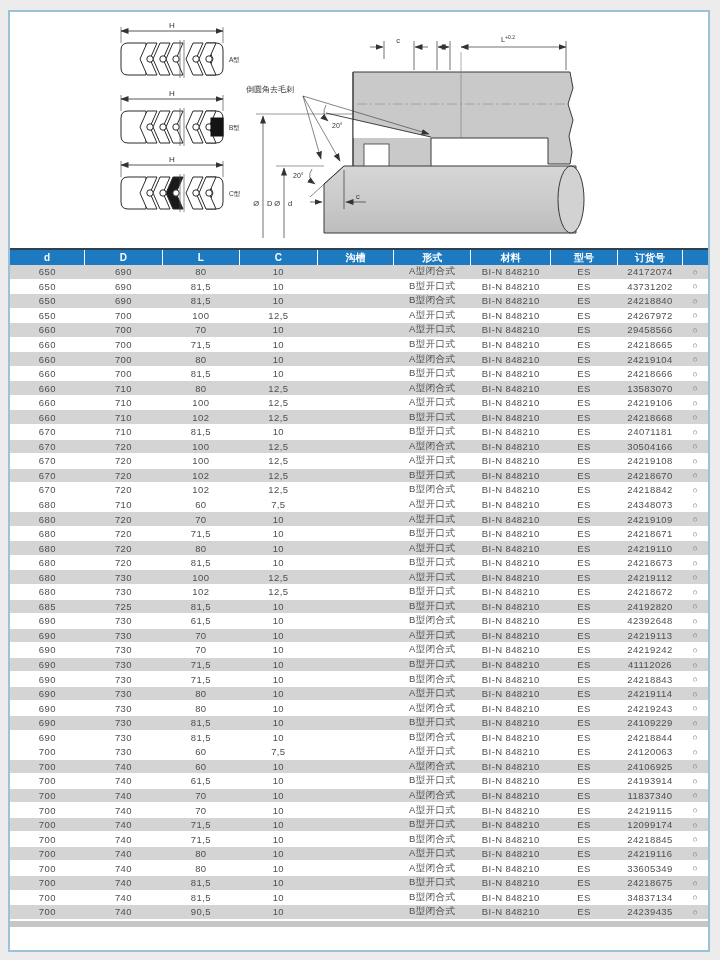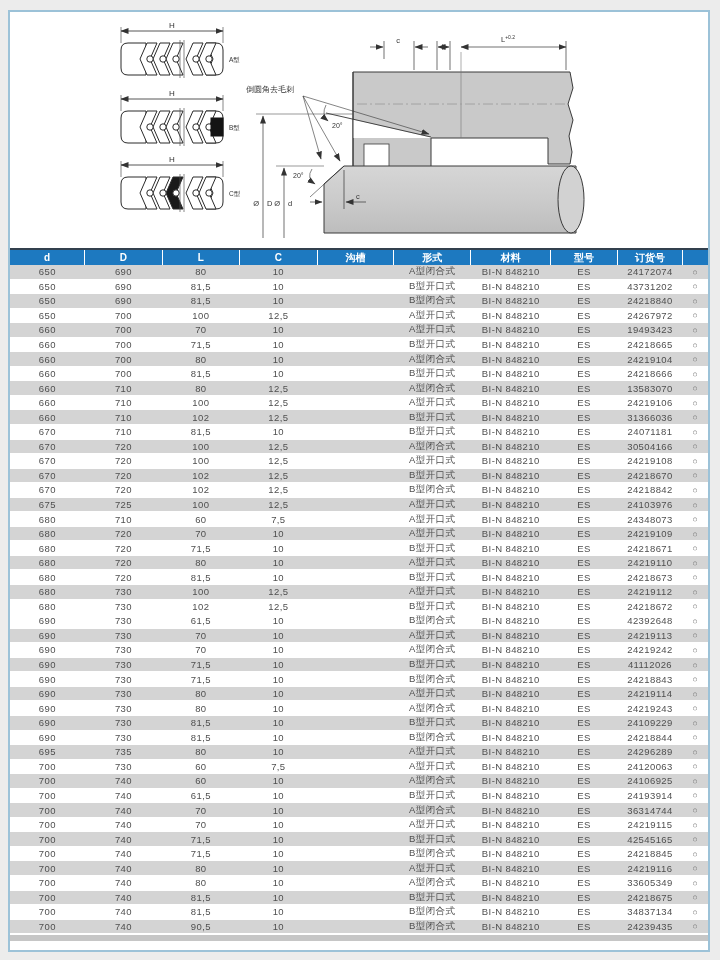--- a/index.html
+++ b/index.html
@@ -271,21 +271,21 @@
         </tr>
         <tr class="odd">
           <td>660</td>
           <td>700</td>
           <td>70</td>
           <td>10</td>
           <td></td>
           <td>A型开口式</td>
           <td>BI-N 848210</td>
           <td>ES</td>
-          <td>19493423</td>
+          <td>29458566</td>
           <td class="circle">○</td>
         </tr>
         <tr class="even">
           <td>660</td>
           <td>700</td>
           <td>71,5</td>
           <td>10</td>
           <td></td>
           <td>B型开口式</td>
           <td>BI-N 848210</td>
@@ -343,21 +343,21 @@
         </tr>
         <tr class="odd">
           <td>660</td>
           <td>710</td>
           <td>102</td>
           <td>12,5</td>
           <td></td>
           <td>B型开口式</td>
           <td>BI-N 848210</td>
           <td>ES</td>
-          <td>31366036</td>
+          <td>24218668</td>
           <td class="circle">○</td>
         </tr>
         <tr class="even">
           <td>670</td>
           <td>710</td>
           <td>81,5</td>
           <td>10</td>
           <td></td>
           <td>B型开口式</td>
           <td>BI-N 848210</td>
@@ -404,32 +404,20 @@
         <tr class="even">
           <td>670</td>
           <td>720</td>
           <td>102</td>
           <td>12,5</td>
           <td></td>
           <td>B型闭合式</td>
           <td>BI-N 848210</td>
           <td>ES</td>
           <td>24218842</td>
-          <td class="circle">○</td>
-        </tr>
-        <tr class="odd">
-          <td>675</td>
-          <td>725</td>
-          <td>100</td>
-          <td>12,5</td>
-          <td></td>
-          <td>A型开口式</td>
-          <td>BI-N 848210</td>
-          <td>ES</td>
-          <td>24103976</td>
           <td class="circle">○</td>
         </tr>
         <tr class="even">
           <td>680</td>
           <td>710</td>
           <td>60</td>
           <td>7,5</td>
           <td></td>
           <td>A型开口式</td>
           <td>BI-N 848210</td>
@@ -502,20 +490,32 @@
           <td>730</td>
           <td>102</td>
           <td>12,5</td>
           <td></td>
           <td>B型开口式</td>
           <td>BI-N 848210</td>
           <td>ES</td>
           <td>24218672</td>
           <td class="circle">○</td>
         </tr>
+        <tr class="odd">
+          <td>685</td>
+          <td>725</td>
+          <td>81,5</td>
+          <td>10</td>
+          <td></td>
+          <td>B型开口式</td>
+          <td>BI-N 848210</td>
+          <td>ES</td>
+          <td>24192820</td>
+          <td class="circle">○</td>
+        </tr>
         <tr class="even">
           <td>690</td>
           <td>730</td>
           <td>61,5</td>
           <td>10</td>
           <td></td>
           <td>B型闭合式</td>
           <td>BI-N 848210</td>
           <td>ES</td>
           <td>42392648</td>
@@ -608,32 +608,20 @@
         <tr class="even">
           <td>690</td>
           <td>730</td>
           <td>81,5</td>
           <td>10</td>
           <td></td>
           <td>B型闭合式</td>
           <td>BI-N 848210</td>
           <td>ES</td>
           <td>24218844</td>
-          <td class="circle">○</td>
-        </tr>
-        <tr class="odd">
-          <td>695</td>
-          <td>735</td>
-          <td>80</td>
-          <td>10</td>
-          <td></td>
-          <td>A型开口式</td>
-          <td>BI-N 848210</td>
-          <td>ES</td>
-          <td>24296289</td>
           <td class="circle">○</td>
         </tr>
         <tr class="even">
           <td>700</td>
           <td>730</td>
           <td>60</td>
           <td>7,5</td>
           <td></td>
           <td>A型开口式</td>
           <td>BI-N 848210</td>
@@ -667,21 +655,21 @@
         </tr>
         <tr class="odd">
           <td>700</td>
           <td>740</td>
           <td>70</td>
           <td>10</td>
           <td></td>
           <td>A型闭合式</td>
           <td>BI-N 848210</td>
           <td>ES</td>
-          <td>36314744</td>
+          <td>11837340</td>
           <td class="circle">○</td>
         </tr>
         <tr class="even">
           <td>700</td>
           <td>740</td>
           <td>70</td>
           <td>10</td>
           <td></td>
           <td>A型开口式</td>
           <td>BI-N 848210</td>
@@ -691,21 +679,21 @@
         </tr>
         <tr class="odd">
           <td>700</td>
           <td>740</td>
           <td>71,5</td>
           <td>10</td>
           <td></td>
           <td>B型开口式</td>
           <td>BI-N 848210</td>
           <td>ES</td>
-          <td>42545165</td>
+          <td>12099174</td>
           <td class="circle">○</td>
         </tr>
         <tr class="even">
           <td>700</td>
           <td>740</td>
           <td>71,5</td>
           <td>10</td>
           <td></td>
           <td>B型闭合式</td>
           <td>BI-N 848210</td>

